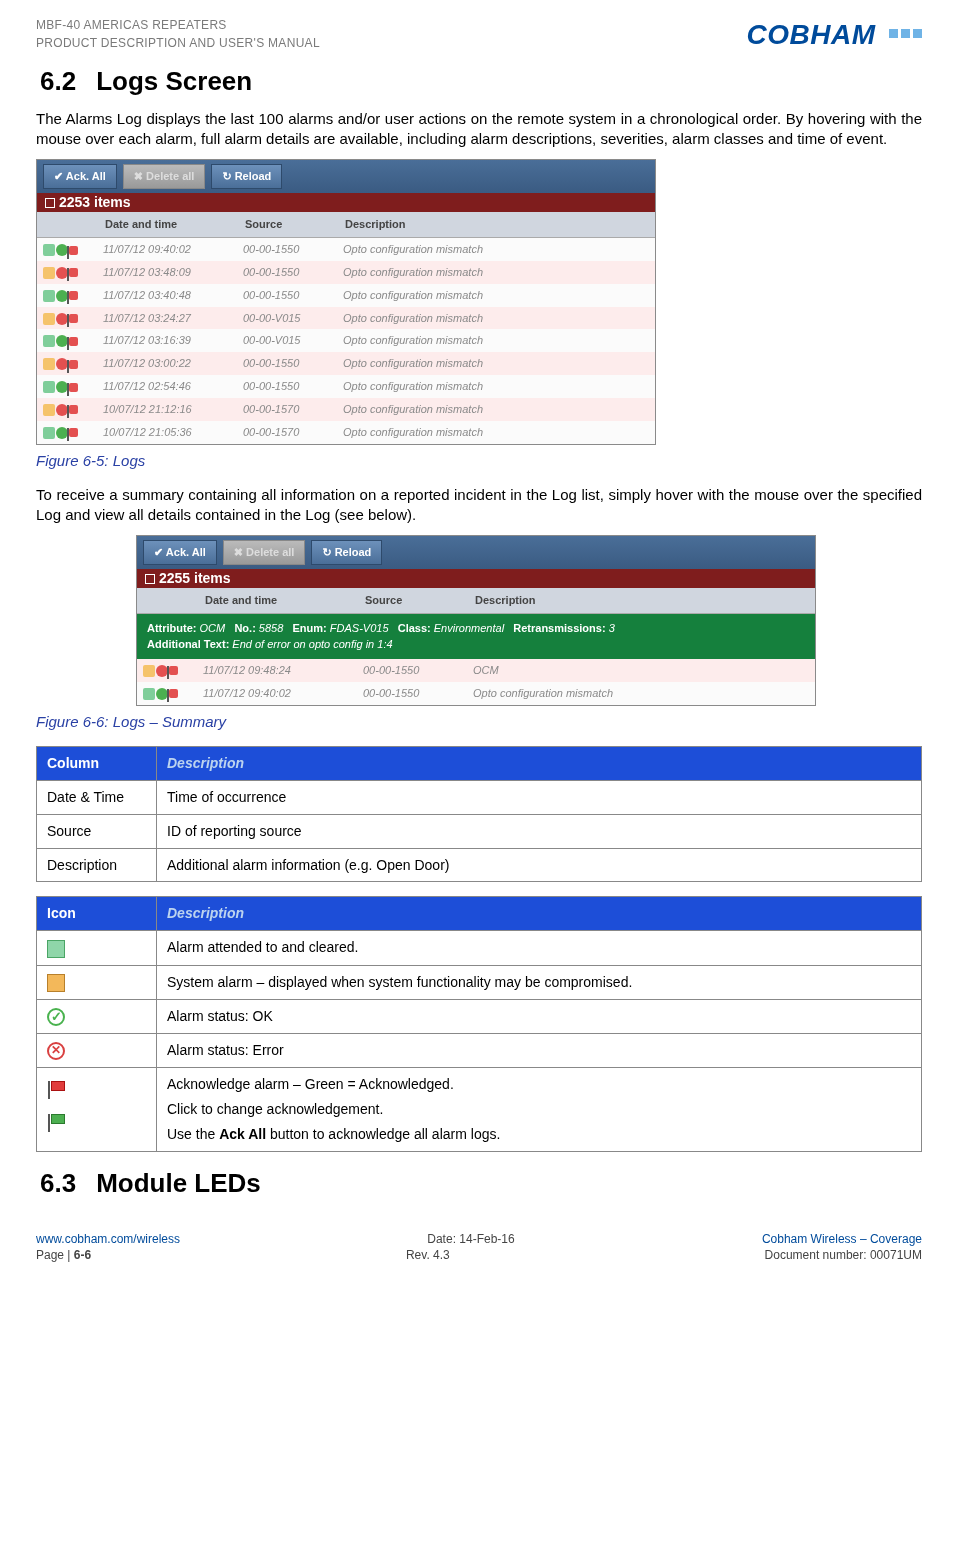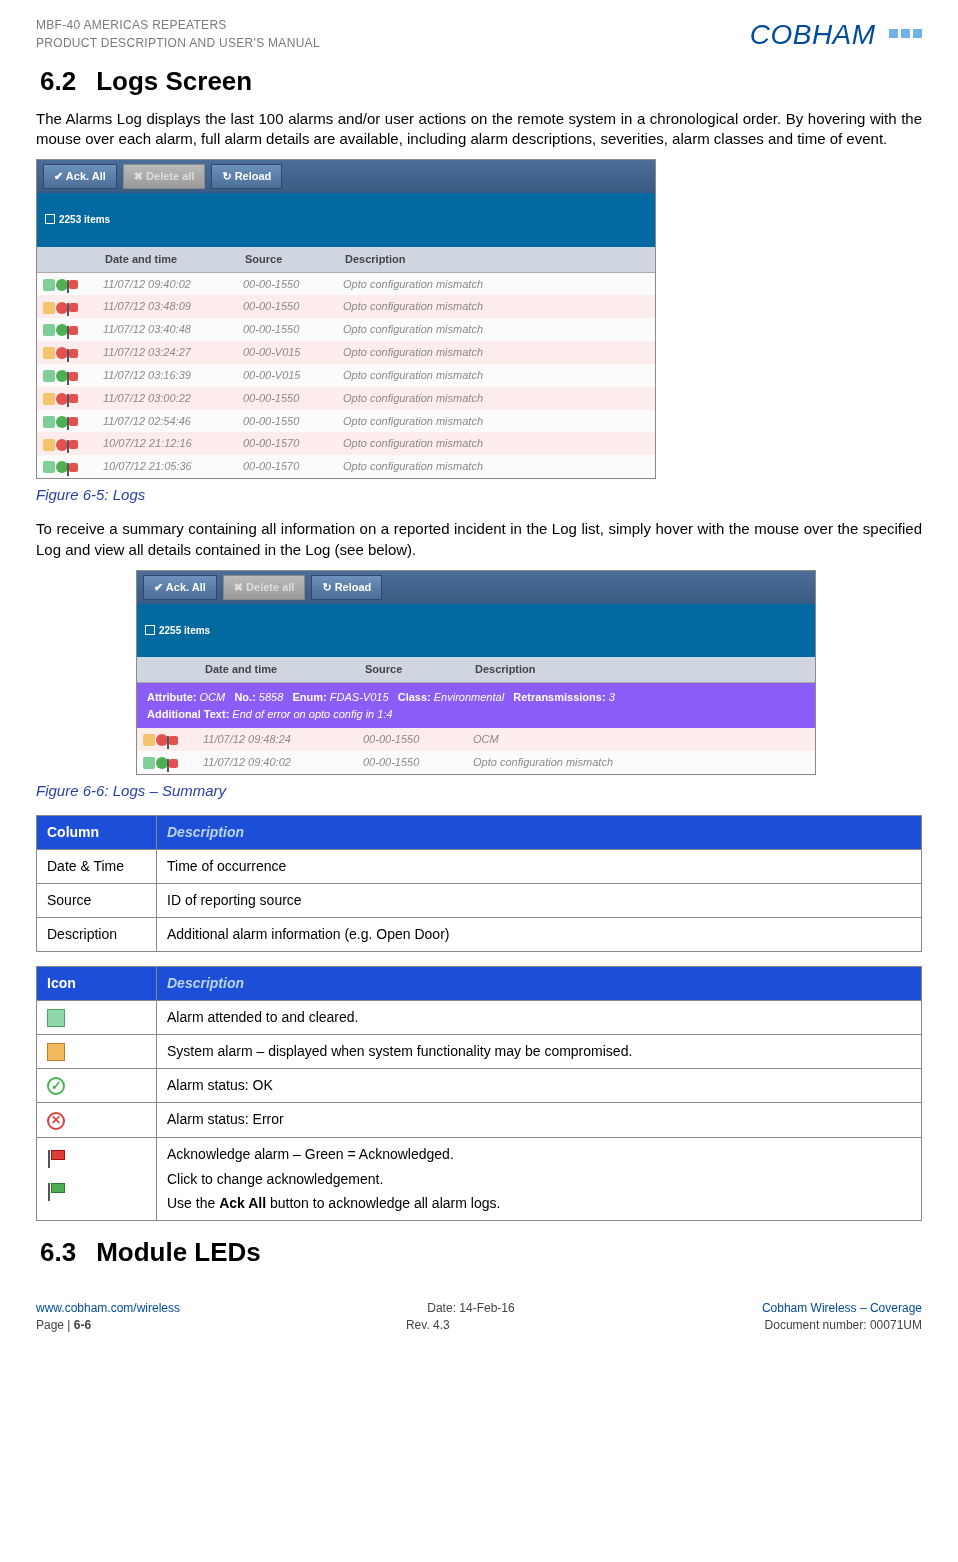--- a/index.html
+++ b/index.html
@@ -14,54 +14,54 @@
     line-height: 1.35;
   }
   .header-row {
     display: flex;
     justify-content: space-between;
     align-items: flex-start;
     margin-bottom: 10px;
   }
   .header-left { color: #7a7a7a; font-size: 12px; line-height: 1.5; letter-spacing: 0.3px; }
   .cobham-logo { font-family: Arial, sans-serif; letter-spacing: 0.5px; }
-  .cobham-logo .name { color: #004b9b; font-size: 28px; font-weight: 400; font-style: italic; margin-left: 35px; }
+  .cobham-logo .name { color: #004b9b; font-size: 28px; font-weight: 700; font-style: italic; margin-left: 35px; }
   .cobham-logo .squares { display: inline-block; margin-left: 6px; }
   .cobham-logo .sq { display: inline-block; width: 9px; height: 9px; background: #6fb3e6; margin-left: 3px; vertical-align: super; }
 
   h2.section { font-family: Arial, sans-serif; font-weight: bold; font-size: 26px; margin: 8px 0 10px 4px; }
   h2.section .num { margin-right: 20px; }
 
   p.body { text-align: justify; margin-bottom: 10px; font-size: 15px; }
   .caption { font-style: italic; color: #2a41a5; margin: 6px 0 14px 0; font-size: 15px; }
 
   
   .shot { border: 1px solid #8a8a8a; background: #f0f0f0; font-family: Tahoma, Arial, sans-serif; font-size: 11px; color: #555; margin: 4px 0; }
   .shot .toolbar { background: linear-gradient(#4a6e98,#3a5b82); padding: 4px 6px; display: flex; gap: 6px; }
   .shot .btn { display: inline-flex; align-items: center; gap: 4px; background: linear-gradient(#6d91bb,#4a6e98); color: #fff; padding: 4px 10px; border-radius: 0; font-weight: bold; font-size: 11px; border: 1px solid #2e4a6b; }
   .shot .btn.disabled { background: linear-gradient(#bbb,#999); color: #ddd; border-color: #888; }
-  .shot .countbar { background: #0369a1; color: #fff; padding: 20px 8px; font-weight: bold; font-size: 10px; }
+  .shot .countbar { background: #7f1d1d; color: #fff; padding: 0 8px; font-weight: bold; font-size: 14px; }
   .shot .countbar .box { display:inline-block; width:10px; height:10px; border:1px solid #fff; margin-right:4px; vertical-align:-1px; }
   .shot table { width: 100%; border-collapse: collapse; }
   .shot thead th { background: #d0d6df; color: #444; text-align: left; padding: 5px 8px; font-weight: bold; font-size: 11px; border-bottom: 1px solid #aaa; }
   .shot tbody td { padding: 4px 6px; color: #8a8a8a; font-style: italic; vertical-align: middle; }
   .shot tbody tr.alt { background: #fdecec; }
   .shot tbody tr.norm { background: #fbfbfb; }
   .icons-cell { white-space: nowrap; font-style: normal; width: 60px; }
   .ic { display:inline-block; width:12px; height:12px; border-radius:2px; vertical-align:middle; margin-right:1px; }
   .ic-user { background:#f5c36b; }
   .ic-clr  { background:#7fce9a; }
   .ic-ok   { background:#4caf50; border-radius:50%; }
   .ic-err  { background:#e35050; border-radius:50%; }
   .ic-flag-r { background:#e35050; width:9px; height:9px; position:relative; }
   .ic-flag-r::after { content:''; position:absolute; left:-2px; top:0; width:2px; height:13px; background:#555; }
   .ic-flag-g { background:#4caf50; width:9px; height:9px; position:relative; }
   .ic-flag-g::after { content:''; position:absolute; left:-2px; top:0; width:2px; height:13px; background:#555; }
 
-  .shot .tooltip { background:#8b5cf6; color:#fff; padding:6px 10px; font-size:11px; line-height:1.5; }
+  .shot .tooltip { background:#15803d; color:#fff; padding:6px 10px; font-size:11px; line-height:1.5; }
   .shot .tooltip b { color:#fff; font-style:normal; }
 
   .shot2 { width: 680px; margin-left: 100px; }
 
   
   table.def { width: 100%; border-collapse: collapse; margin: 6px 0 14px 0; font-size: 14px; }
   table.def th, table.def td { border: 1px solid #888; padding: 7px 10px; text-align: left; vertical-align: top; }
   table.def thead th { background: #1d4ed8; color: #fff; }
   table.def thead th.col1 { width: 120px; }
   table.def thead th .desc { color: #bcd3ef; font-style: italic; }

